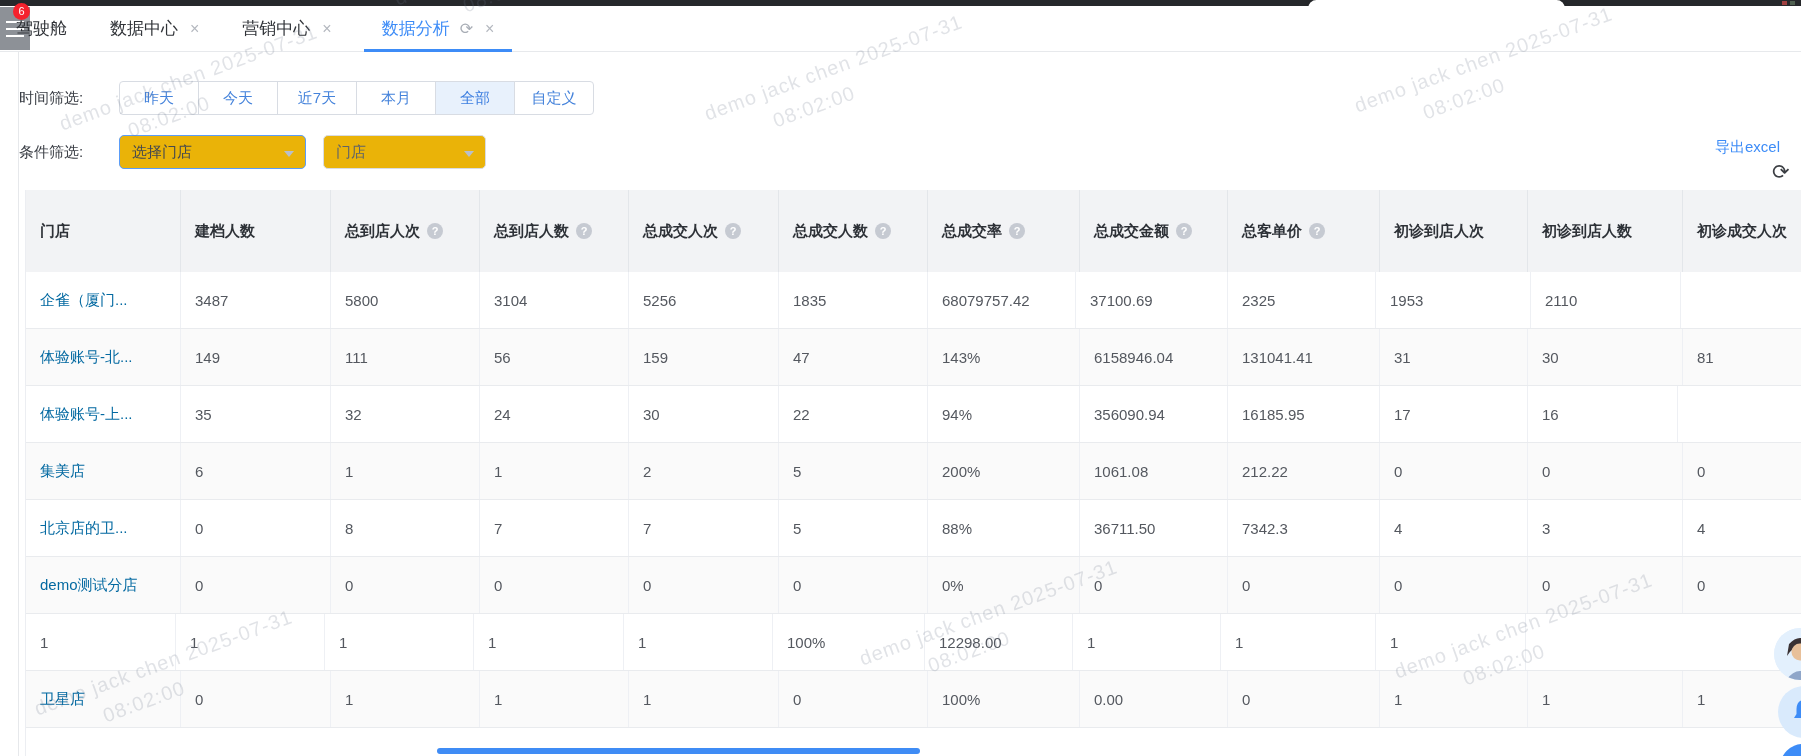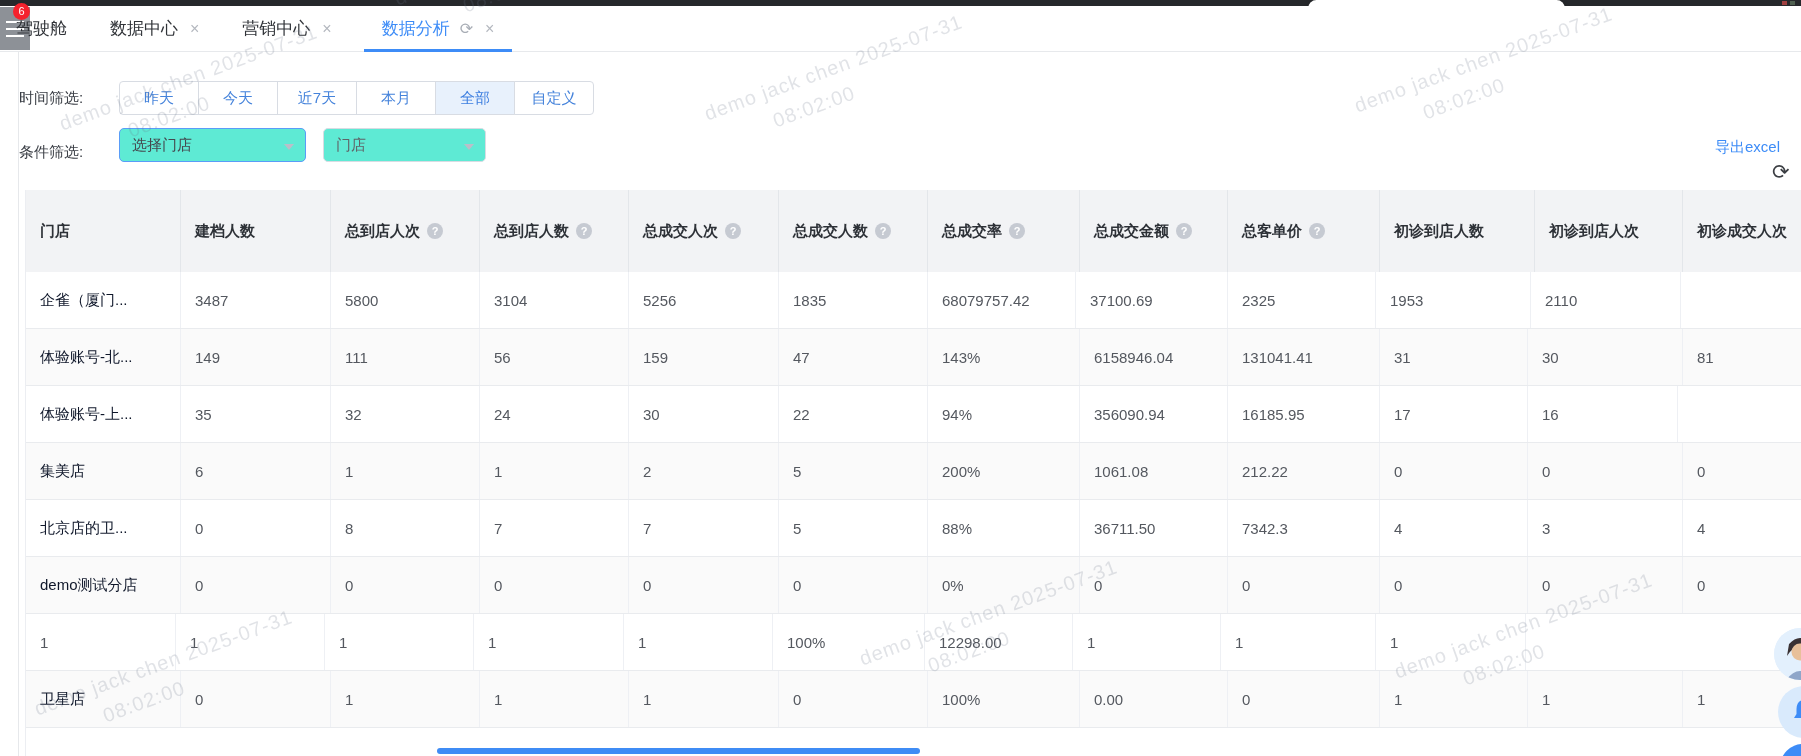--- a/index.html
+++ b/index.html
@@ -38,42 +38,42 @@
   
   .flabel { position:absolute; left:19px; font-size:15px; color:#3a3e45; }
   .flabel.time { top:81px; line-height:34px; }
   .flabel.cond { top:135px; line-height:34px; }
   .btn-group { position:absolute; left:119px; top:81px; display:flex; }
   .tbtn { width:80px; height:34px; border:1px solid #d8dce3; margin-left:-1px; background:#fff;
           color:#4583db; font-size:15px; line-height:32px; text-align:center; cursor:pointer; }
   .tbtn:first-child { border-radius:4px 0 0 4px; margin-left:0; }
   .tbtn:last-child { border-radius:0 4px 4px 0; }
   .tbtn.sel { background:#e8f1fc; color:#3d7fe0; }
-  .dd { position:absolute; top:128px; height:34px; background:#5eead4; border-radius:5px;
+  .dd { position:absolute; top:135px; height:34px; background:#eab308; border-radius:5px;
         font-size:15px; display:flex; align-items:center; padding:0 28px 0 12px; cursor:pointer; }
   .dd.dd1 { left:119px; width:187px; border:1px solid #5a9cf8; color:#45494f; }
   .dd.dd2 { left:323px; width:163px; border:1px solid #d8dce3; color:#606468; }
   .caret { position:absolute; right:11px; top:15px; width:0; height:0;
            border-left:5px solid transparent; border-right:5px solid transparent; border-top:6px solid #b9bfc9; }
   .export { position:absolute; right:21px; top:138px; font-size:15px; color:#3d8cf7; cursor:pointer; }
   .tbl-refresh { position:absolute; left:1772px; top:160px; font-size:21px; color:#3b3e43; cursor:pointer; }
 
   
   .table { position:absolute; left:25px; top:190px; right:0; bottom:0; overflow:hidden;
            border-left:1px solid #eceef2; }
   .thead { display:flex; height:82px; background:#f2f3f5; }
   .th { display:flex; align-items:center; padding-left:14px; font-size:15px; font-weight:bold;
         color:#2d3137; border-right:1px solid #e3e6ea; flex:none; }
   .help { width:16px; height:16px; border-radius:50%; background:#c6cad2; color:#fff; font-size:11px;
           font-weight:bold; line-height:16px; text-align:center; margin-left:7px; flex:none; cursor:pointer; }
   .tr { display:flex; height:57px; background:#fff; border-bottom:1px solid #e9ebee; }
   .tr.even { background:#fafafa; }
   .td { display:flex; align-items:center; padding-left:14px; font-size:15px; color:#54585f;
         border-right:1px solid #eef0f4; flex:none; white-space:nowrap; overflow:hidden; }
-  .td.store { color:#0f172a; }
+  .td.store { color:#0369a1; }
 
   .hscroll { position:absolute; left:437px; top:748px; width:483px; height:6px; border-radius:3px; background:#3f8cf5; cursor:pointer; }
 
   
   .wm-layer { position:absolute; inset:0; pointer-events:none; z-index:30; }
   .wm { position:absolute; transform:rotate(-20deg); transform-origin:0 0; color:rgba(105,115,135,.20);
         font-size:20px; letter-spacing:1px; line-height:30px; white-space:nowrap; }
   .wm .l2 { margin-left:62px; }
 
   
@@ -173,25 +173,25 @@
           <span class="help">?</span>
         </div>
         <div class="th" style="width: 148px;">
           <span>总成交金额</span>
           <span class="help">?</span>
         </div>
         <div class="th" style="width: 152px;">
           <span>总客单价</span>
           <span class="help">?</span>
         </div>
+        <div class="th" style="width: 148px;">
+          <span>初诊到店人次</span>
+        </div>
         <div class="th" style="width: 155px;">
           <span>初诊到店人数</span>
-        </div>
-        <div class="th" style="width: 148px;">
-          <span>初诊到店人次</span>
         </div>
         <div class="th" style="width: 150px;">
           <span>初诊成交人次</span>
         </div>
       </div>
     <div id="tbody">
         <div class="tr">
           <div class="td store" style="width: 155px;">企雀（厦门...</div>
           <div class="td" style="width: 150px;">3487</div>
           <div class="td" style="width: 149px;">5800</div>

